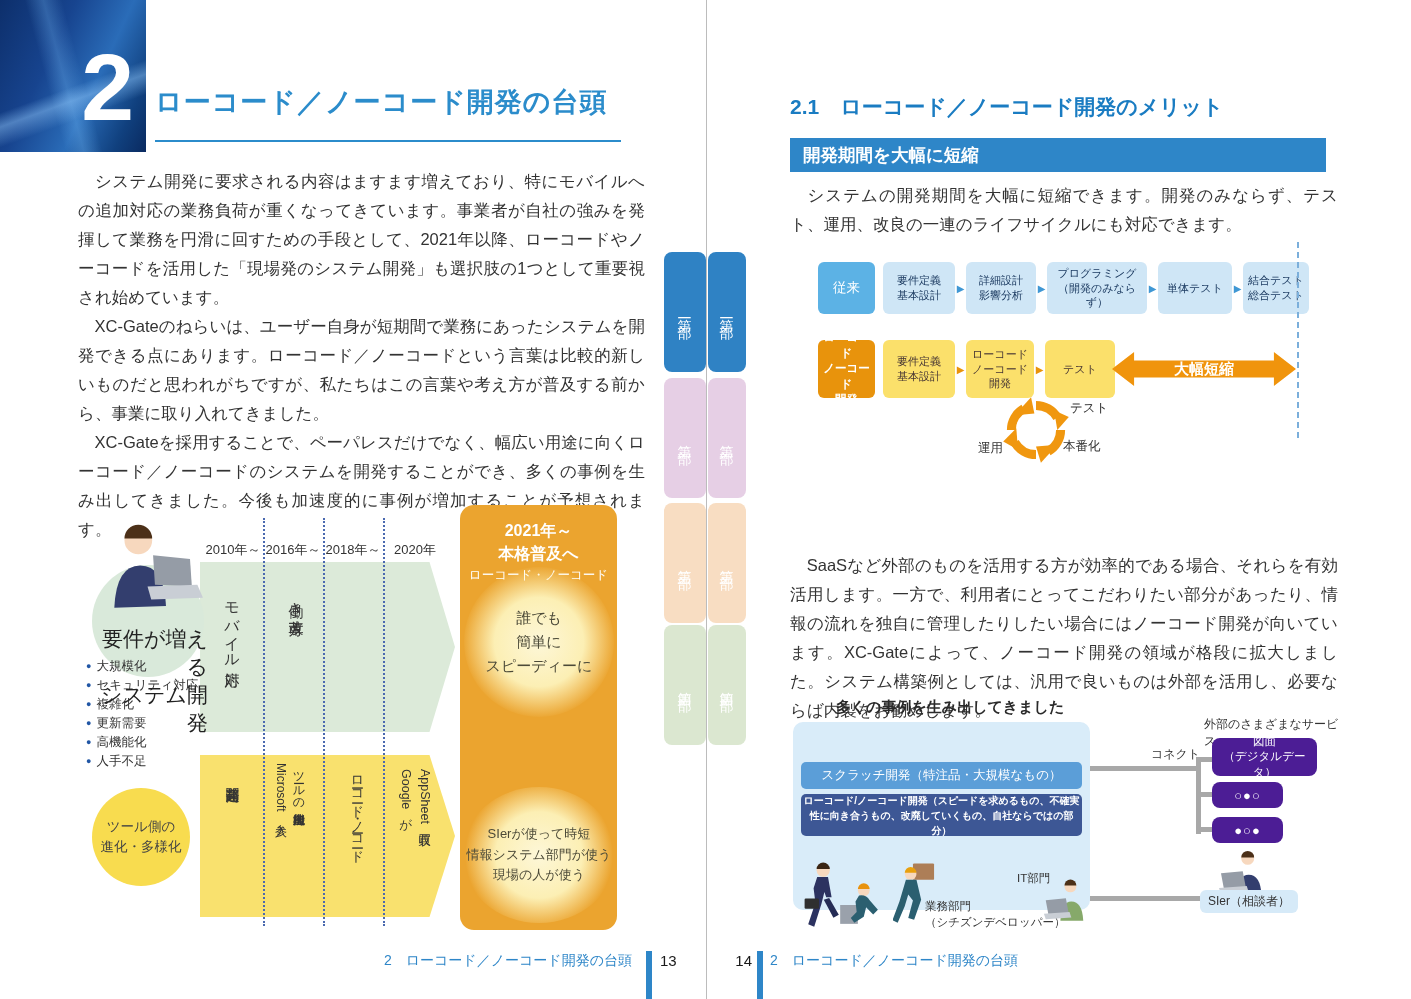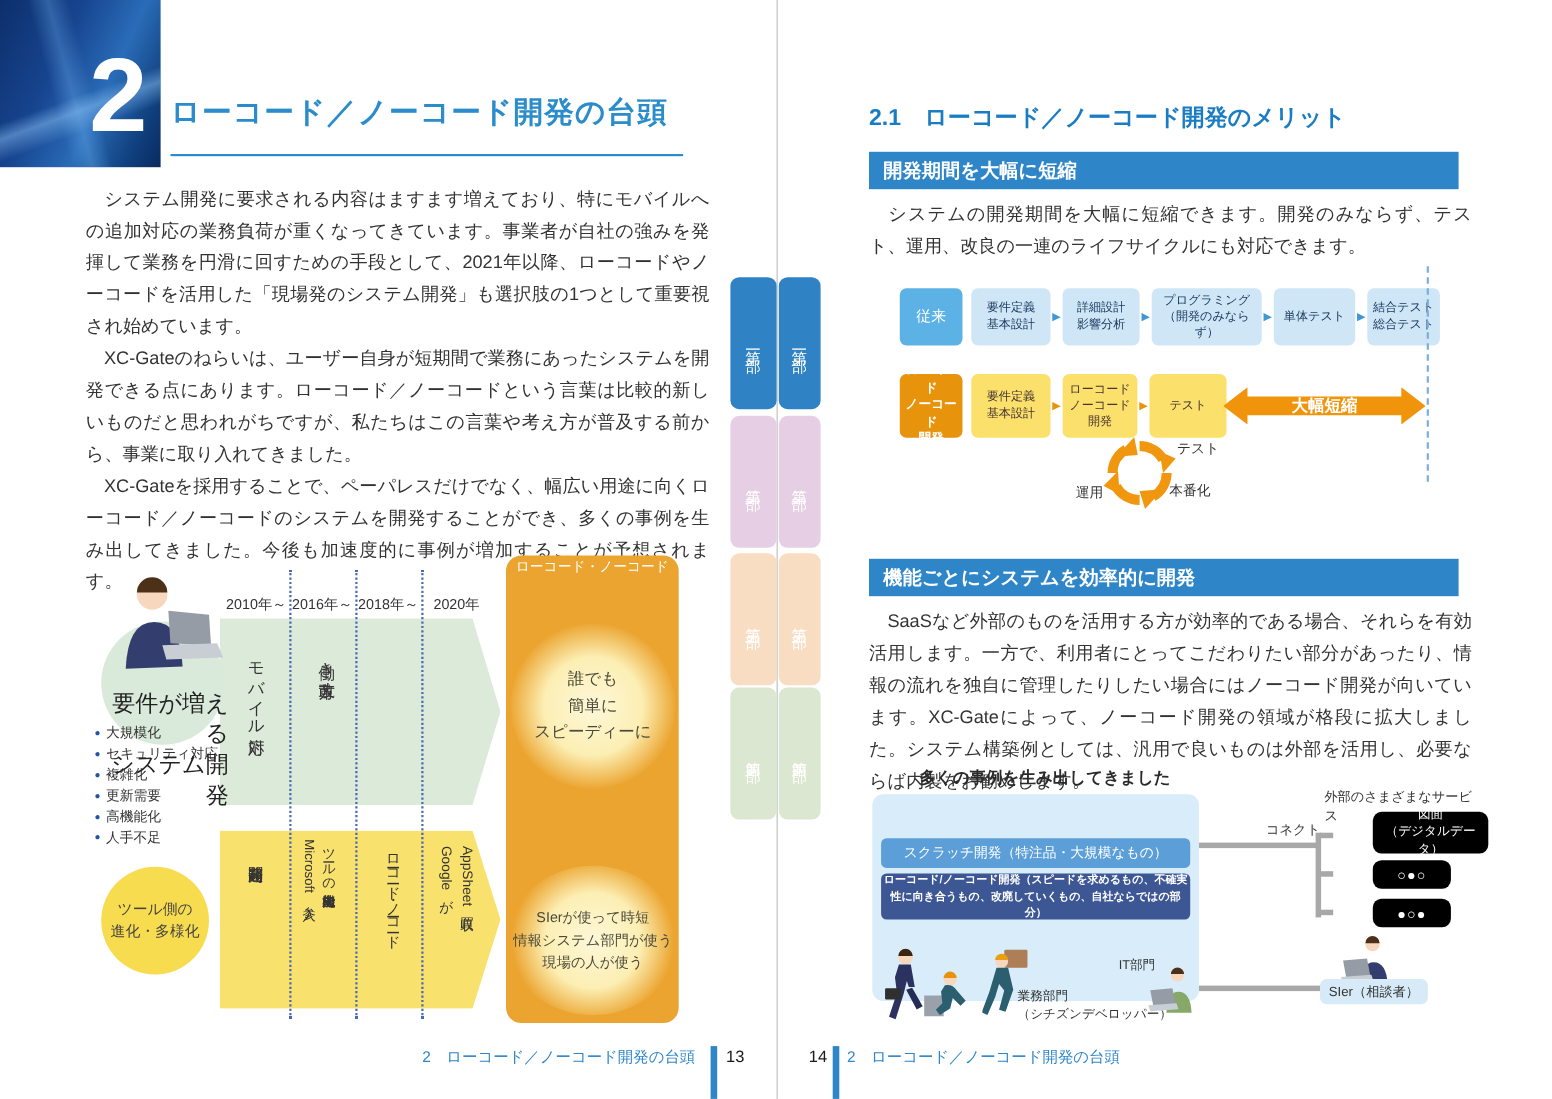--- a/index.html
+++ b/index.html
@@ -75,21 +75,21 @@
   .cyclbl{font-size:12.5px;color:#333;}
 
   
   #example{left:790px;top:696px;width:565px;height:228px;}
   .ex-title{left:0;top:2px;width:320px;text-align:center;font-weight:bold;font-size:15px;color:#2a2a2a;}
   .container-blue{left:3px;top:26px;width:297px;height:188px;background:#d9ecf9;border-radius:10px;}
   .bar{left:8px;width:281px;border-radius:5px;color:#fff;}
   .bar-blue{background:#5b9ed8;font-size:12.5px;}
   .bar-navy{background:#3d5795;font-weight:bold;font-size:10px;line-height:1.5;}
   .conn{background:#a8a8a8;}
-  .ext-box{background:#000000;border-radius:8px;color:#fff;margin-left:36px;}
+  .ext-box{background:#4c1d95;border-radius:8px;color:#fff;}
   .sier-bar{background:#d6eaf8;border-radius:6px;color:#333;font-size:12px;}
   .small-lbl{font-size:11.5px;color:#333;line-height:1.4;}
 
   
   .foot-text{top:952px;color:#2e86c8;font-size:14px;}
   .foot-num{top:952px;color:#1a1a1a;font-size:15px;}
   .foot-bar{top:951px;width:6px;height:48px;background:#2e86c8;}
 </style>
 </head>
 <body>
@@ -150,20 +150,22 @@
       <li>複雑化</li>
       <li>更新需要</li>
       <li>高機能化</li>
       <li>人手不足</li>
     </ul>
 
     <div class="abs tool-circle flexc pre">ツール側の
 進化・多様化</div>
 
     <div class="abs orange-panel">
+      <div class="op-title pre">2021年～
+本格普及へ</div>
       <div class="op-sub">ローコード・ノーコード</div>
       <div class="abs bubble flexc pre" style="left:4px;top:62px;width:150px;height:150px;font-size:15px;">誰でも
 簡単に
 スピーディーに</div>
       <div class="abs bubble flexc pre" style="left:2px;top:282px;width:154px;height:136px;font-size:13px;">SIerが使って時短
 情報システム部門が使う
 現場の人が使う</div>
     </div>
   </div>
 
@@ -243,21 +245,20 @@
         <polygon points="76,68 56,90 50,70"></polygon>
         <polygon points="28,74 10,64 26,48"></polygon>
         <polygon points="24,32 44,10 48,30"></polygon>
       </g>
     </svg>
     <span class="abs cyclbl" style="left:252px;top:142px;">テスト</span>
     <span class="abs cyclbl" style="left:245px;top:180px;">本番化</span>
     <span class="abs cyclbl" style="left:160px;top:182px;">運用</span>
   </div>
 
-  <div class="abs banner" style="left:790px;top:508px;">機能ごとにシステムを効率的に開発</div>
   <div class="abs bodytext" style="left:790px;top:551px;width:548px;">　SaaSなど外部のものを活用する方が効率的である場合、それらを有効活用します。一方で、利用者にとってこだわりたい部分があったり、情報の流れを独自に管理したりしたい場合にはノーコード開発が向いています。XC-Gateによって、ノーコード開発の領域が格段に拡大しました。システム構築例としては、汎用で良いものは外部を活用し、必要ならば内製をお勧めします。</div>
 
   <div id="example" class="abs">
     <div class="abs ex-title">多くの事例を生み出してきました</div>
     <div class="abs container-blue">
       <div class="abs bar bar-blue flexc" style="top:40px;height:27px;">スクラッチ開発（特注品・大規模なもの）</div>
       <div class="abs bar bar-navy flexc pre" style="top:72px;height:42px;">ローコード/ノーコード開発（スピードを求めるもの、不確実
 性に向き合うもの、改廃していくもの、自社ならではの部分）</div>
 
       <svg class="abs" style="left:8px;top:140px;" width="42" height="70" viewBox="0 0 70 115">

